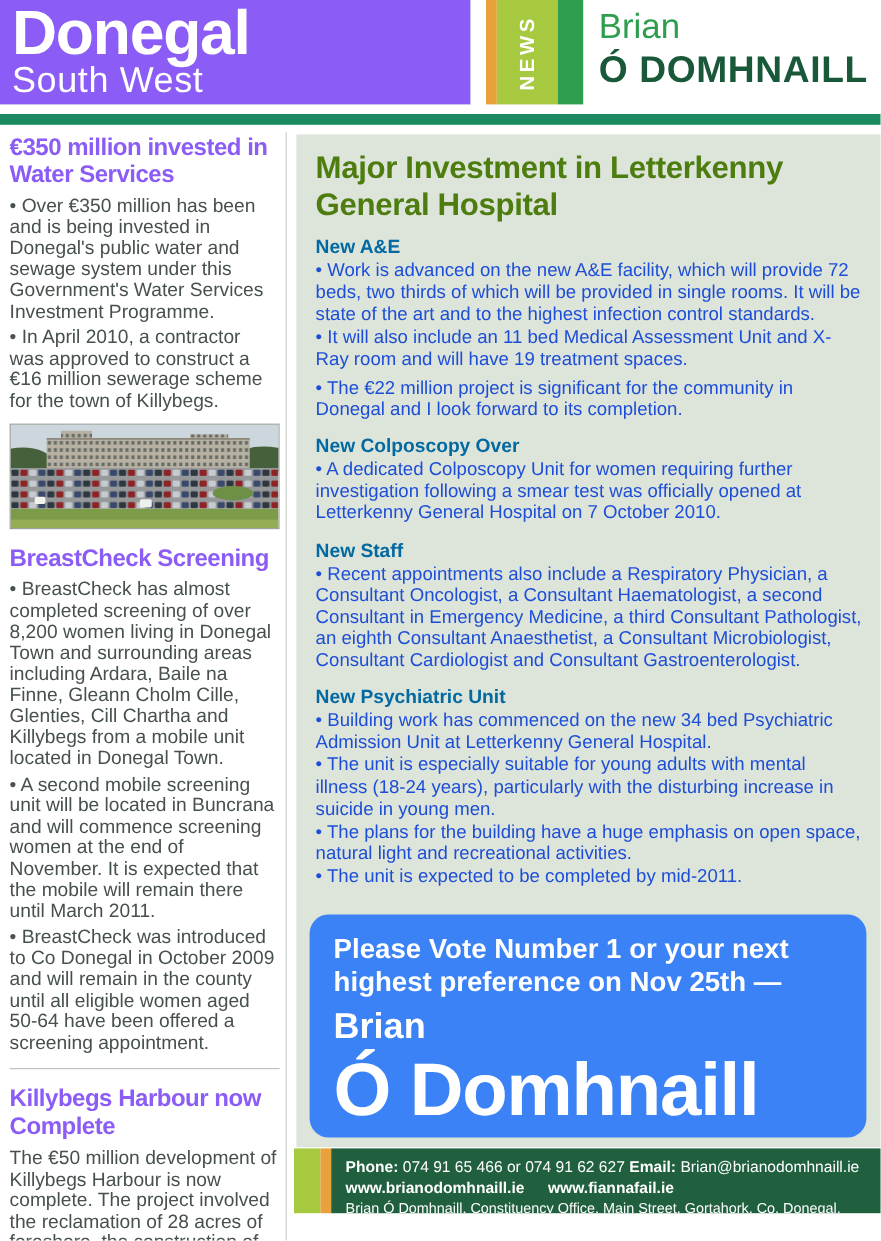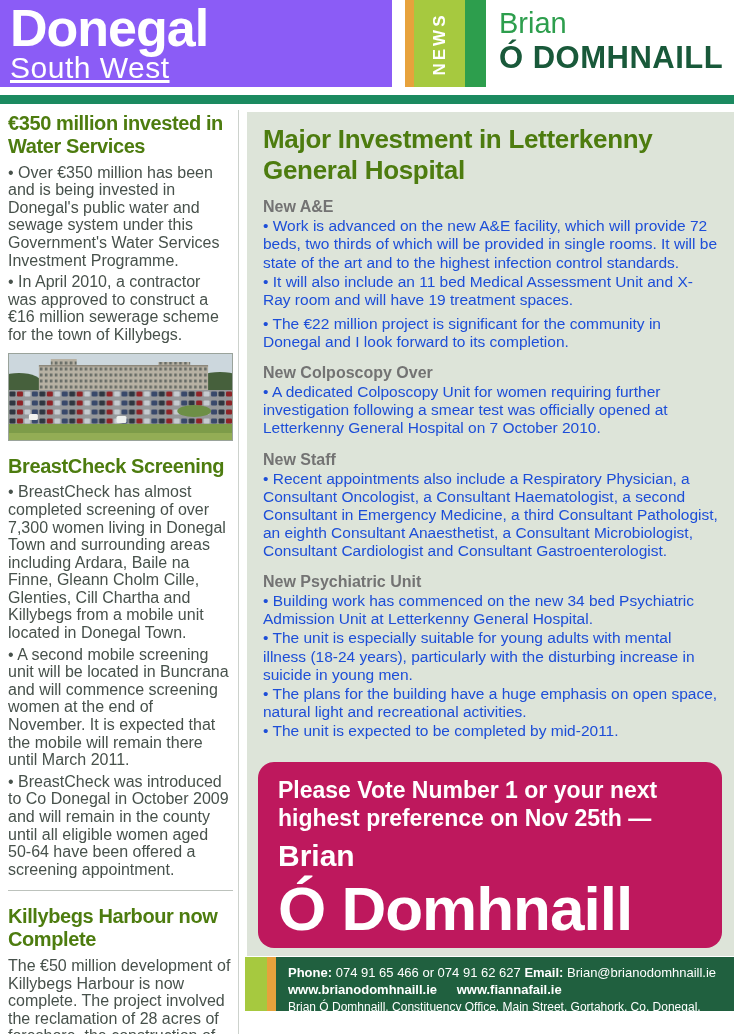--- a/index.html
+++ b/index.html
@@ -3,55 +3,55 @@
 <meta charset="utf-8">
 <style>
   html,body { margin:0; padding:0; background:#ffffff; }
   .page { position:relative; width:734px; height:1034px; overflow:hidden;
           background:#ffffff; font-family:"Liberation Sans", sans-serif; }
 
   
   .region-box { position:absolute; left:0; top:0; width:392px; height:87px;
                 background:#8b5cf6; color:#fff; padding-left:10px; box-sizing:border-box; }
   .region-name { font-size:52px; font-weight:bold; line-height:1; margin-top:2px; letter-spacing:-1px; }
-  .region-sub  { font-size:30px; line-height:1; margin-top:-1px; letter-spacing:0.5px;text-decoration:underline; }
+  .region-sub  { font-size:30px; line-height:1; margin-top:-1px; letter-spacing:0.5px; }
   .orange-strip { position:absolute; left:405px; top:0; width:9px; height:87px; background:#e7a23c; }
   .news-box { position:absolute; left:414px; top:0; width:51px; height:87px; background:#a6c93f; }
   .news-label { position:absolute; left:50%; top:50%;
                 transform:translate(-50%,-50%) rotate(-90deg);
                 color:#fff; font-weight:bold; font-size:17px; letter-spacing:3px; }
   .kelly-strip { position:absolute; left:465px; top:0; width:21px; height:87px; background:#2d9e4d; }
   .candidate { position:absolute; left:499px; top:8px; }
   .candidate-first { font-size:29px; color:#2d9e4d; line-height:1.1; }
   .candidate-last  { font-size:31px; color:#19593a; font-weight:bold; line-height:1.15; letter-spacing:0.5px; }
   .top-bar { position:absolute; left:0; top:95px; width:734px; height:9px; background:#1b8a60; }
 
   
   .left-col { position:absolute; left:8px; top:110px; width:225px; }
-  .green-head { color:#4d7c0f; font-size:20px; font-weight:bold; line-height:1.14;
+  .green-head { color:#8b5cf6; font-size:20px; font-weight:bold; line-height:1.14;
                 letter-spacing:-0.4px; margin:14px 0 6px; }
   .green-head.first { margin-top:2px; }
   .bullet, .plain { font-size:16px; color:#47514b; line-height:1.1; margin:4px 0 2px; }
   .bullet::before { content:"\2022  "; }
   .photo { display:block; width:223px; height:86px; border:1px solid #9aa39b; margin:9px 0 3px; }
   .hr { border:0; border-top:1px solid #bcc2bc; margin:12px 0 0; }
   .col-divider { position:absolute; left:238px; top:110px; width:1px; height:924px; background:#cdd2cd; }
 
   
   .panel { position:absolute; left:247px; top:112px; width:487px; height:844px;
            background:#dde4d9; box-sizing:border-box; padding:10px 16px; }
   .panel-title { font-size:26px; font-weight:bold; color:#4d7c0f; line-height:1.18;
                  letter-spacing:-0.3px; margin:2px 0 6px; }
-  .sub-head { font-size:16px; font-weight:bold; color:#737373; margin:13px 0 1px; }
+  .sub-head { font-size:16px; font-weight:bold; color:#0369a1; margin:13px 0 1px; }
   .p-bullet { font-size:15.5px; color:#1d4ed8; line-height:1.17; margin:0 0 1px; }
   .p-bullet::before { content:"\2022  "; }
 
   
   .vote-box { position:absolute; left:258px; top:762px; width:464px; height:186px;
-              background:#be185d; border-radius:16px; color:#fff;
+              background:#3b82f6; border-radius:16px; color:#fff;
               padding:14px 20px; box-sizing:border-box; }
   .vote-line  { font-size:23px; font-weight:bold; line-height:1.22; }
   .vote-first { font-size:30px; font-weight:bold; line-height:1; margin-top:9px; }
   .vote-last  { font-size:62px; font-weight:bold; line-height:1; margin-top:7px; letter-spacing:-1px; }
 
   
   .footer { position:absolute; left:245px; top:957px; width:489px; height:54px; display:flex; }
   .footer-lime   { width:22px; background:#a6c93f; }
   .footer-orange { width:9px; background:#e7a23c; }
   .footer-main { flex:1; background:#20603f; color:#fff; padding:7px 8px 0 12px;
@@ -109,21 +109,21 @@
       <rect x="30" y="11" width="170" height="1.5" fill="#8d887c"></rect>
       <rect x="0" y="36" width="224" height="34" fill="url(#cars)"></rect>
       <ellipse cx="186" cy="57" rx="17" ry="6" fill="#6d8f46"></ellipse>
       <rect x="0" y="70" width="224" height="16" fill="#7d9c49"></rect>
       <rect x="0" y="79" width="224" height="7" fill="#93ad55"></rect>
       <rect x="20" y="60" width="9" height="6" rx="1.5" fill="#f2f2ee"></rect>
       <rect x="108" y="62" width="10" height="7" rx="1.5" fill="#eef0ee"></rect>
     </svg>
 
     <div class="green-head">BreastCheck Screening</div>
-    <div class="bullet">BreastCheck has almost completed screening of over 7,300 women living in Donegal Town and surrounding areas including Ardara, Baile na Finne, Gleann Cholm Cille, Glenties, Cill Chartha and Killybegs from a mobile unit located in Donegal Town.</div>
+    <div class="bullet">BreastCheck has almost completed screening of over 8,200 women living in Donegal Town and surrounding areas including Ardara, Baile na Finne, Gleann Cholm Cille, Glenties, Cill Chartha and Killybegs from a mobile unit located in Donegal Town.</div>
     <div class="bullet">A second mobile screening unit will be located in Buncrana and will commence screening women at the end of November. It is expected that the mobile will remain there until March 2011.</div>
     <div class="bullet">BreastCheck was introduced to Co Donegal in October 2009 and will remain in the county until all eligible women aged 50-64 have been offered a screening appointment.</div>
 
     <hr class="hr">
 
     <div class="green-head">Killybegs Harbour now Complete</div>
     <div class="plain">The €50 million development of Killybegs Harbour is now complete. The project involved the reclamation of 28 acres of foreshore, the construction of 450 metres of new quay, cargo sheds, a boat repair building and 1,400 sq metres of harbour offices.</div>
   </div>
 
   <div class="col-divider"></div>

